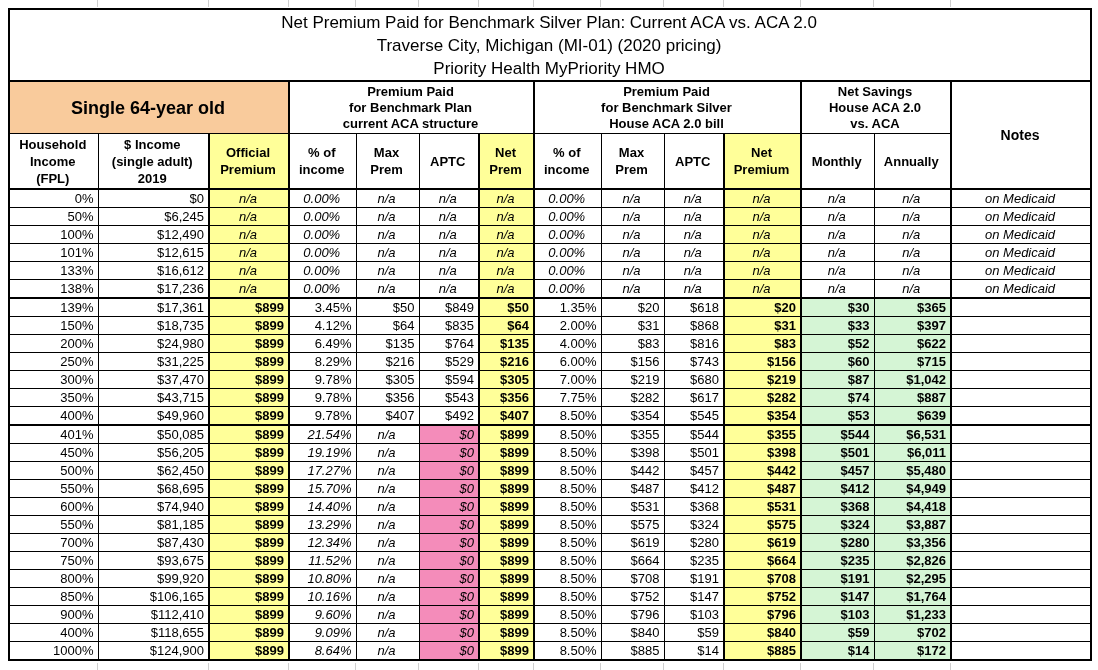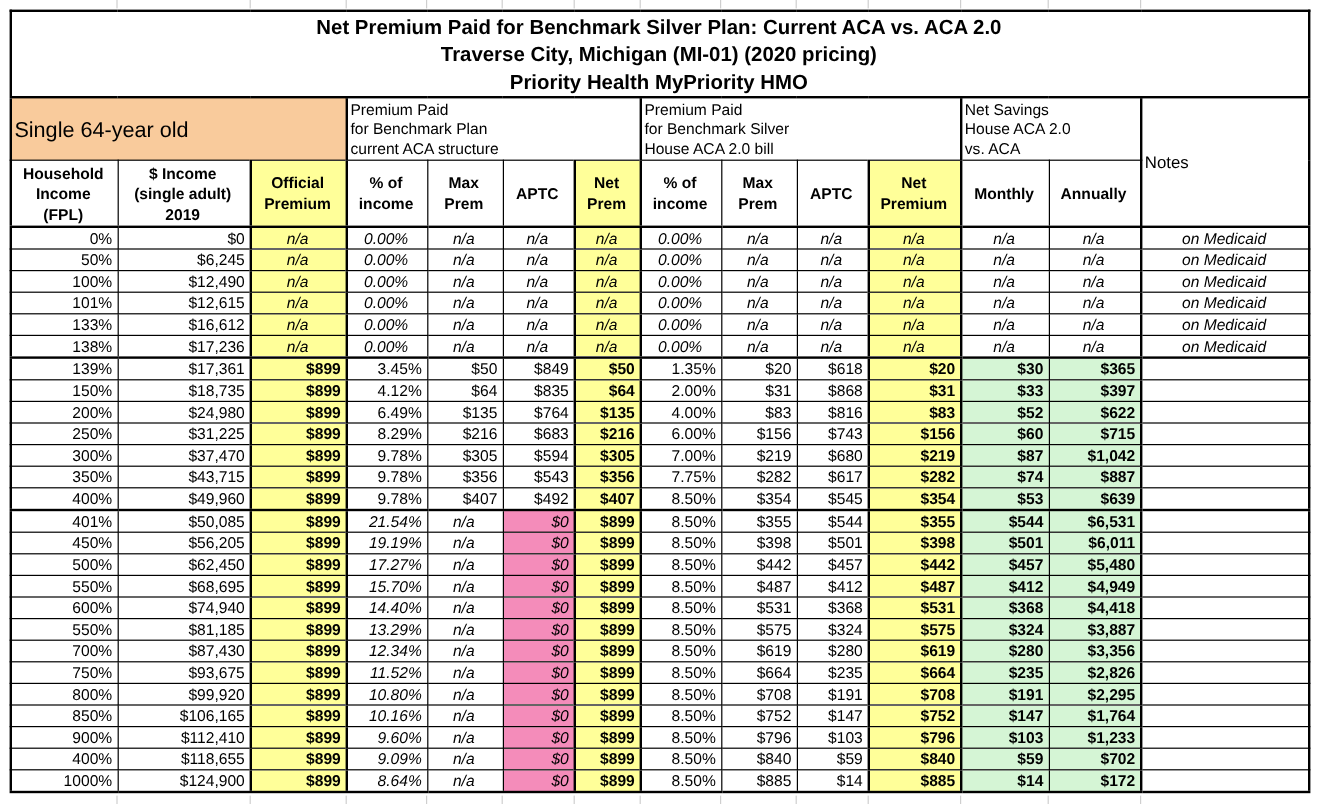--- a/index.html
+++ b/index.html
@@ -12,26 +12,26 @@
     border:2px solid #000;background:#fff;
   }
   td,th{
     border:1px solid #000;
     font-size:13px;line-height:17px;height:17px;
     padding:0 4px 0 2px;overflow:hidden;white-space:nowrap;
     text-align:right;color:#000;font-weight:normal;vertical-align:middle;
   }
   
   td.title{
-    text-align:center;font-weight:bold;font-size:17px;line-height:23px;
+    text-align:center;font-weight:normal;font-size:17px;line-height:23px;
     height:70px;border-bottom:2px solid #000;white-space:normal;
   }
   
   tr.ghead td{
-    text-align:left;font-weight:normal;white-space:pre-line;
+    text-align:center;font-weight:bold;white-space:pre-line;
     font-size:13px;line-height:16px;height:51px;
   }
   tr.ghead td.subject{background:var(--org,#f9cb9c);font-size:18px;line-height:20px;}
   tr.ghead td.notes-h{font-size:14px;border-bottom:2px solid #000;margin-top:24px;}
   
   tr.chead th{
     text-align:center;font-weight:bold;white-space:pre-line;
     font-size:13px;line-height:17px;height:54px;
     border-bottom:2px solid #000;
   }
@@ -280,21 +280,21 @@
           <td class="tl grn b">$52</td>
           <td class="grn b">$622</td>
           <td class="tl ctr"></td>
         </tr>
         <tr>
           <td class="">250%</td>
           <td class="">$31,225</td>
           <td class="ylw tl b">$899</td>
           <td class="tl">8.29%</td>
           <td class="">$216</td>
-          <td class="">$683</td>
+          <td class="">$529</td>
           <td class="ylw tl b">$216</td>
           <td class="tl">6.00%</td>
           <td class="">$156</td>
           <td class="">$743</td>
           <td class="ylw tl b">$156</td>
           <td class="tl grn b">$60</td>
           <td class="grn b">$715</td>
           <td class="tl ctr"></td>
         </tr>
         <tr>

